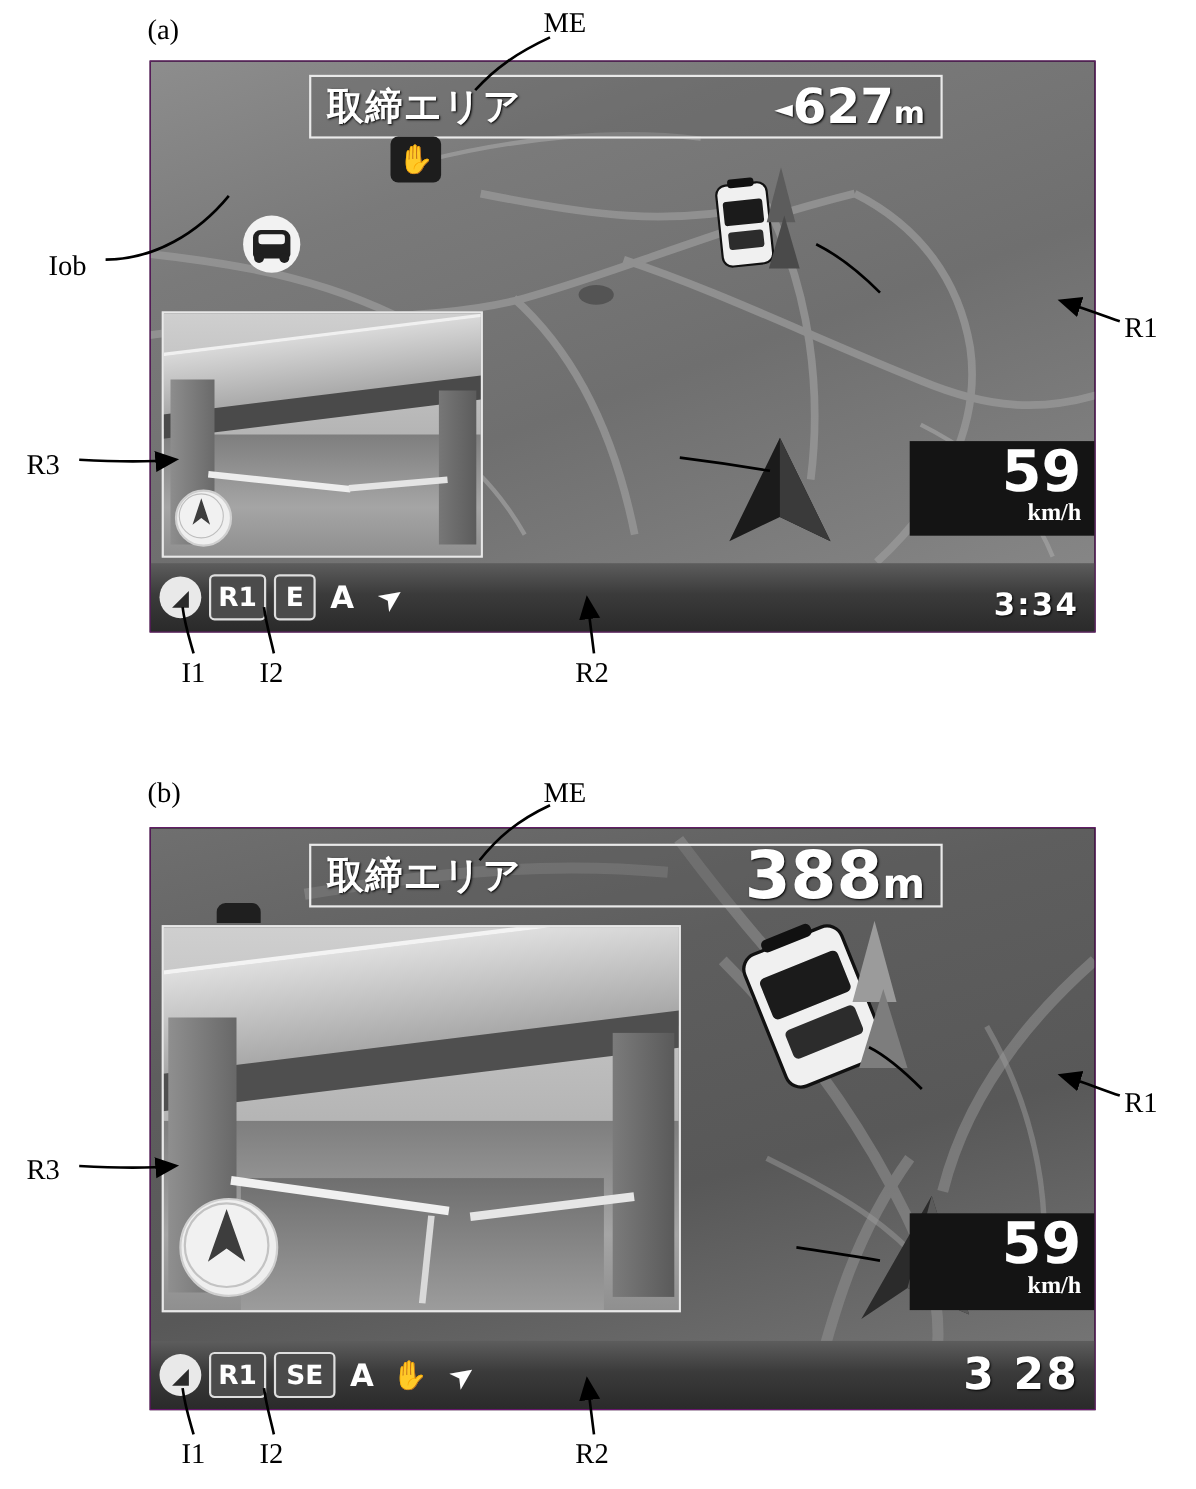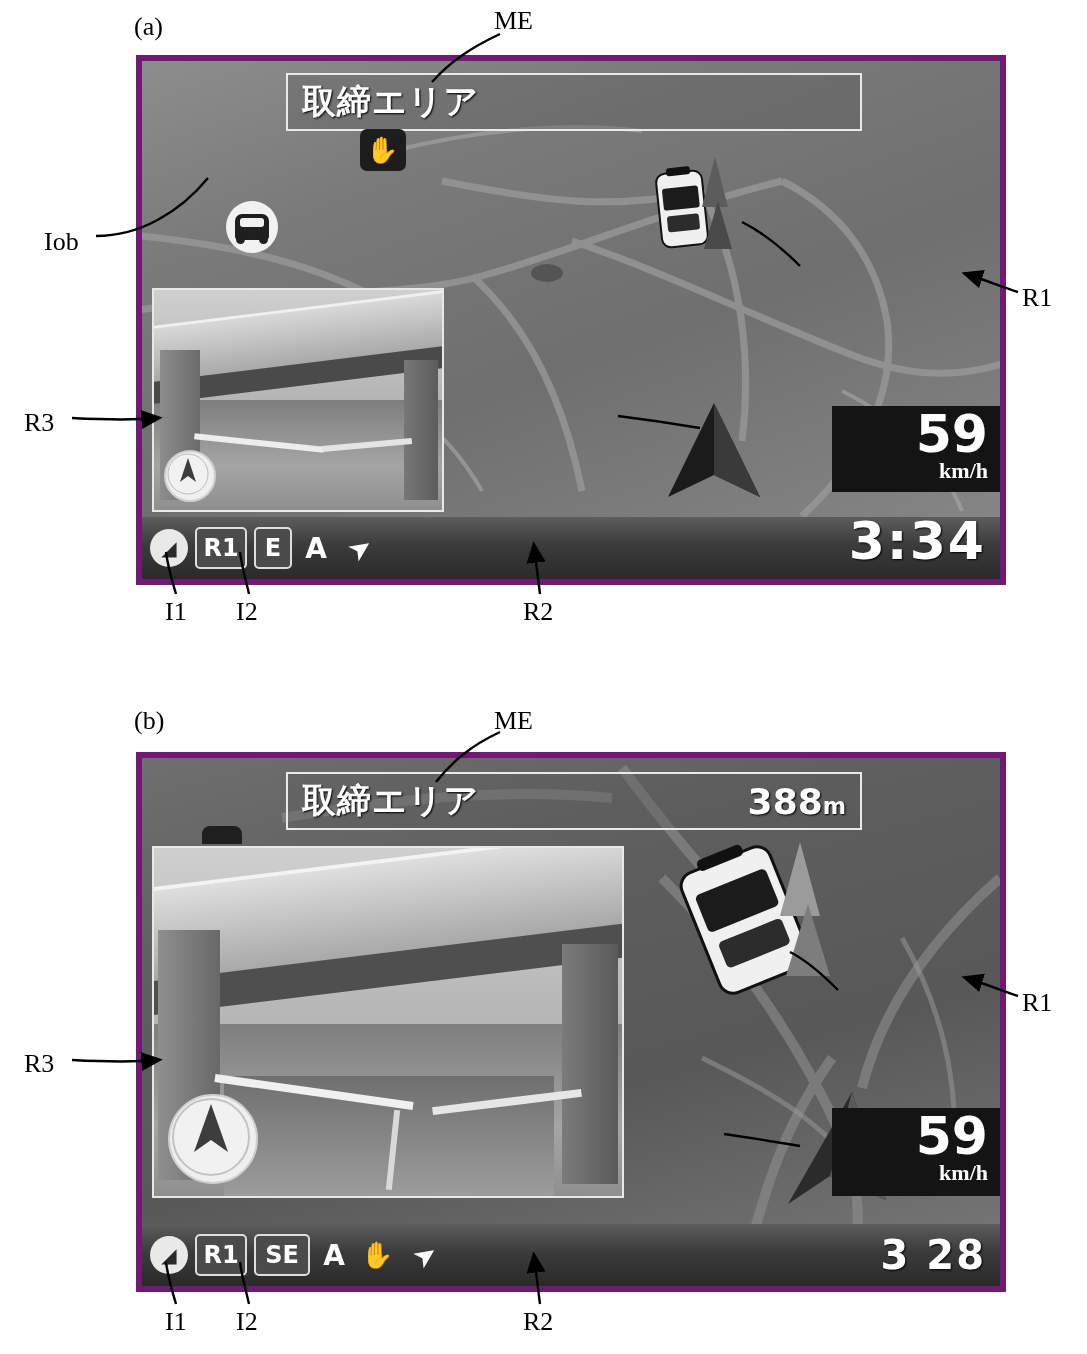--- a/index.html
+++ b/index.html
@@ -31,21 +31,21 @@
     width: 1087px;
     height: 1354px;
     pointer-events: none;
   }
 
   
   .nav-screen {
     position: absolute;
     overflow: hidden;
     background: #000000;
-    border: 6px solid #701a75;
+    border: 1px solid #701a75;
   }
   .nav-bg {
     position: absolute;
     left: 0; top: 0; right: 0; bottom: 0;
     background:
       linear-gradient(160deg, #8d8d8d 0%, #7a7a7a 25%, #6f6f6f 55%, #8a8a8a 100%);
   }
   .nav-bg.dark {
     background:
       linear-gradient(165deg, #6f6f6f 0%, #5e5e5e 30%, #585858 60%, #7b7b7b 100%);
@@ -190,20 +190,23 @@
     <g stroke="#a8a8a8" stroke-width="4" fill="none" opacity="0.6">
       <path d="M 160 300 C 240 320 300 360 340 430"></path>
       <path d="M 700 330 C 760 360 800 400 820 450"></path>
       <path d="M 250 90 C 330 70 420 60 500 70"></path>
     </g>
     <ellipse cx="405" cy="212" rx="16" ry="9" fill="#4a4a4a" opacity="0.75"></ellipse>
   </svg>
 
   <div class="me-banner" style="left:144px; top:12px; width:576px; height:58px;">
     <span class="me-text" style="font-size:34px;">取締エリア</span>
+    <span class="me-dist" style="font-size:44px;">
+      <span style="font-size:22px; vertical-align:middle;">◄</span><span>627</span><span class="unit">m</span>
+    </span>
   </div>
 
   <div class="abs" style="left:218px; top:68px; width:46px; height:42px; background:#1d1d1d; border-radius:7px; display:flex; align-items:center; justify-content:center; color:#fff; font-size:26px;">✋</div>
 
   <div class="abs" style="left:84px; top:140px; width:52px; height:52px; border-radius:50%; background:#f2f2f2; display:flex; align-items:center; justify-content:center;">
     <div style="width:34px;height:26px;background:#1f1f1f;border-radius:7px 7px 4px 4px;position:relative;">
       <div style="position:absolute;left:5px;top:4px;width:24px;height:9px;background:#f2f2f2;border-radius:3px;"></div>
       <div style="position:absolute;left:1px;bottom:-4px;width:9px;height:9px;background:#1f1f1f;border-radius:50%;"></div>
       <div style="position:absolute;right:1px;bottom:-4px;width:9px;height:9px;background:#1f1f1f;border-radius:50%;"></div>
     </div>
@@ -262,21 +265,21 @@
       <div class="bicon box" style="width:34px;height:38px;font-size:24px;">
         <span>E</span>
       </div>
       <div class="bicon plain" style="width:34px;height:38px;font-size:28px;">
         <span>A</span>
       </div>
       <div class="bicon plain" style="width:40px;height:38px;font-size:28px;transform:rotate(-35deg);">
         <span>➤</span>
       </div>
     </div>
-    <div class="clock" style="font-size:52px; bottom:8px;margin-top:43px;">3:34</div>
+    <div class="clock" style="font-size:28px; bottom:8px;margin-top:43px;">3:34</div>
   </div>
 </div>
 
 <div class="abs fig-label" style="left:134px; top:706px;">(b)</div>
 <div class="abs fig-label" style="left:494px; top:706px;">ME</div>
 <div class="abs fig-label" style="left:1022px; top:988px;">R1</div>
 <div class="abs fig-label" style="left:24px; top:1049px;">R3</div>
 <div class="abs fig-label" style="left:822px; top:992px;">Kob</div>
 <div class="abs fig-label" style="left:661px; top:1127px;">Gob</div>
 <div class="abs fig-label" style="left:165px; top:1307px;">I1</div>
@@ -295,21 +298,21 @@
       <path d="M 140 60 C 260 40 360 30 470 40"></path>
     </g>
     <g stroke="#9b9b9b" stroke-width="5" fill="none" opacity="0.5">
       <path d="M 760 180 C 800 250 820 330 810 420"></path>
       <path d="M 560 300 C 620 330 680 360 720 420"></path>
     </g>
   </svg>
 
   <div class="me-banner" style="left:144px; top:14px; width:576px; height:58px;">
     <span class="me-text" style="font-size:34px;">取締エリア</span>
-    <span class="me-dist" style="font-size:36px;">
+    <span class="me-dist" style="font-size:60px;">
       <span>388</span><span class="unit">m</span>
     </span>
   </div>
 
   <div class="abs" style="left:60px; top:68px; width:40px; height:18px; background:#1f1f1f; border-radius:8px 8px 0 0;"></div>
 
   <div class="kob" style="left:554px; top:96px;">
     <div style="width:92px;height:126px;background:#f0f0f0;border:3px solid #111;border-radius:16px;position:relative;transform:rotate(-22deg);">
       <div style="position:absolute;left:8px;top:22px;right:8px;height:40px;background:#1b1b1b;border-radius:5px;"></div>
       <div style="position:absolute;left:12px;top:74px;right:12px;height:28px;background:#2c2c2c;border-radius:5px;"></div>

